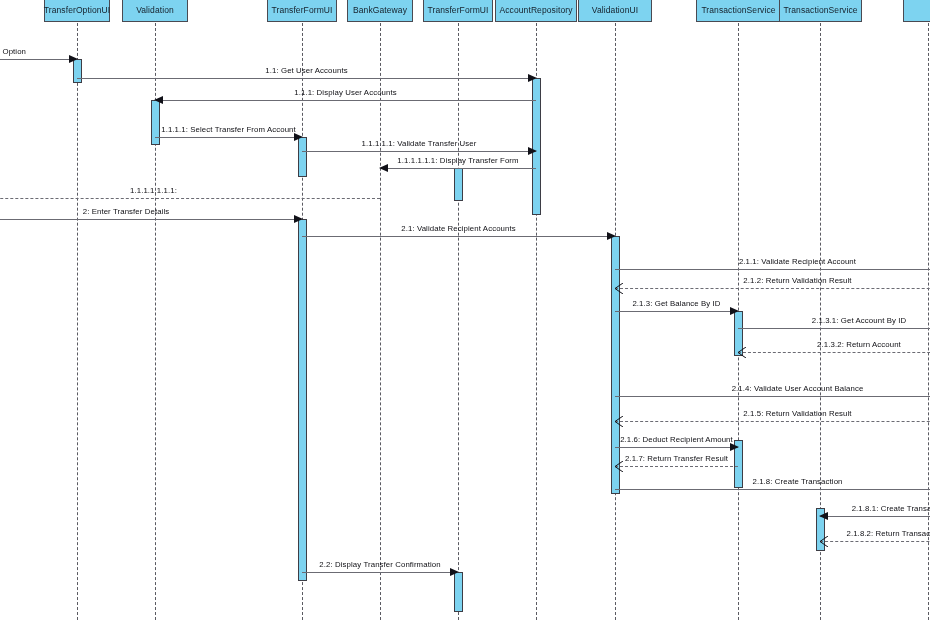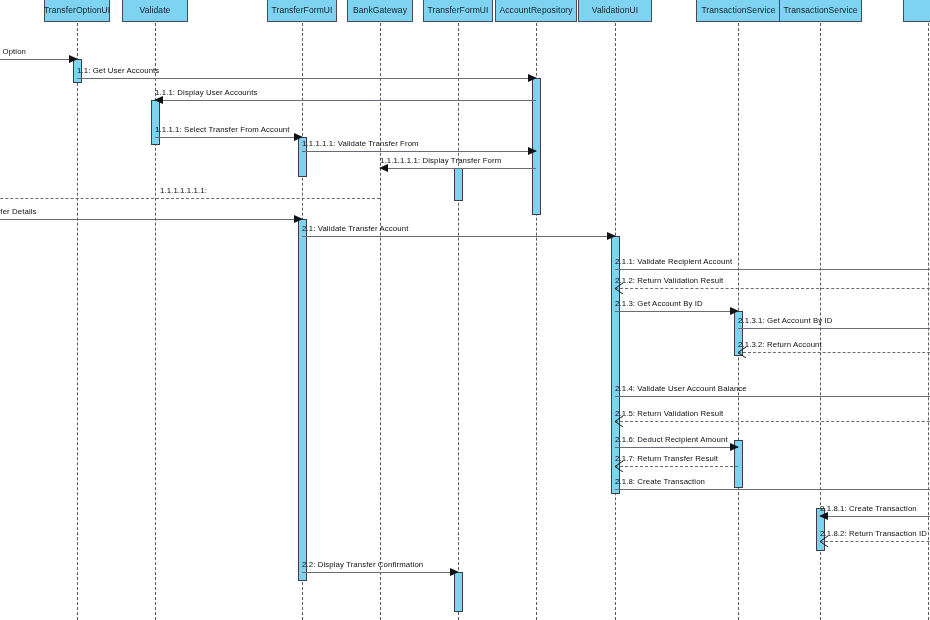--- a/index.html
+++ b/index.html
@@ -70,20 +70,21 @@
   }
   
   .msg.ret .head{top:-5px;}
   .msg.ret .head.left{left:-1px;}
   .msg.ret .head svg{display:block;}
 
   .msg .mlabel{
     position:absolute;
     bottom:3px;
     width:100%;
+    text-align:center;
     font-size:7.8px;
     color:#0f0f14;
     white-space:nowrap;
     letter-spacing:.1px;
   }
   .msg .mlabel.lead{
     text-align:left;
     left:6px;
     width:auto;
   }
@@ -134,59 +135,59 @@
         <div class="mlabel">1.1.1: Display User Accounts</div>
       </div>
       <div class="msg call" style="left: 155px; top: 137px; width: 147px;">
         <div class="line"></div>
         <div class="head right"></div>
         <div class="mlabel">1.1.1.1: Select Transfer From Account</div>
       </div>
       <div class="msg call" style="left: 302px; top: 151px; width: 234px;">
         <div class="line"></div>
         <div class="head right"></div>
-        <div class="mlabel">1.1.1.1.1: Validate Transfer From</div>
+        <div class="mlabel">1.1.1.1.1: Validate Transfer User</div>
       </div>
       <div class="msg call" style="left: 380px; top: 168px; width: 156px;">
         <div class="line"></div>
         <div class="head left"></div>
         <div class="mlabel">1.1.1.1.1.1: Display Transfer Form</div>
       </div>
       <div class="msg ret" style="left: -50px; top: 198px; width: 430px;">
         <div class="line"></div>
         <div class="head left"></div>
-        <div class="mlabel lead" style="left: 210px;">1.1.1.1.1.1.1:</div>
+        <div class="mlabel lead" style="left: 180px;">1.1.1.1.1.1.1:</div>
       </div>
       <div class="msg call" style="left: -50px; top: 219px; width: 352px;">
         <div class="line"></div>
         <div class="head right"></div>
         <div class="mlabel">2: Enter Transfer Details</div>
       </div>
       <div class="msg call" style="left: 302px; top: 236px; width: 313px;">
         <div class="line"></div>
         <div class="head right"></div>
-        <div class="mlabel">2.1: Validate Transfer Account</div>
+        <div class="mlabel">2.1: Validate Recipient Accounts</div>
       </div>
       <div class="msg call" style="left: 615px; top: 269px; width: 365px;">
         <div class="line"></div>
         <div class="mlabel">2.1.1: Validate Recipient Account</div>
       </div>
       <div class="msg ret" style="left: 615px; top: 288px; width: 365px;">
         <div class="line"></div>
         <div class="head left">
           <svg width="10" height="11">
             <path d="M9 0 L1 5.5 L9 11" stroke="#111118" stroke-width="1" fill="none"></path>
           </svg>
         </div>
         <div class="mlabel">2.1.2: Return Validation Result</div>
       </div>
       <div class="msg call" style="left: 615px; top: 311px; width: 123px;">
         <div class="line"></div>
         <div class="head right"></div>
-        <div class="mlabel">2.1.3: Get Account By ID</div>
+        <div class="mlabel">2.1.3: Get Balance By ID</div>
       </div>
       <div class="msg call" style="left: 738px; top: 328px; width: 242px;">
         <div class="line"></div>
         <div class="mlabel">2.1.3.1: Get Account By ID</div>
       </div>
       <div class="msg ret" style="left: 738px; top: 352px; width: 242px;">
         <div class="line"></div>
         <div class="head left">
           <svg width="10" height="11">
             <path d="M9 0 L1 5.5 L9 11" stroke="#111118" stroke-width="1" fill="none"></path>
@@ -243,21 +244,21 @@
         <div class="line"></div>
         <div class="head right"></div>
         <div class="mlabel">2.2: Display Transfer Confirmation</div>
       </div>
     </div>
   <div id="participants-layer">
       <div class="participant" style="left: 44px; top: -3px; width: 66px; height: 25px;">
         <span class="plabel">TransferOptionUI</span>
       </div>
       <div class="participant" style="left: 122px; top: -3px; width: 66px; height: 25px;">
-        <span class="plabel">Validate</span>
+        <span class="plabel">Validation</span>
       </div>
       <div class="participant" style="left: 267px; top: -3px; width: 70px; height: 25px;">
         <span class="plabel">TransferFormUI</span>
       </div>
       <div class="participant" style="left: 347px; top: -3px; width: 66px; height: 25px;">
         <span class="plabel">BankGateway</span>
       </div>
       <div class="participant" style="left: 423px; top: -3px; width: 70px; height: 25px;">
         <span class="plabel">TransferFormUI</span>
       </div>

